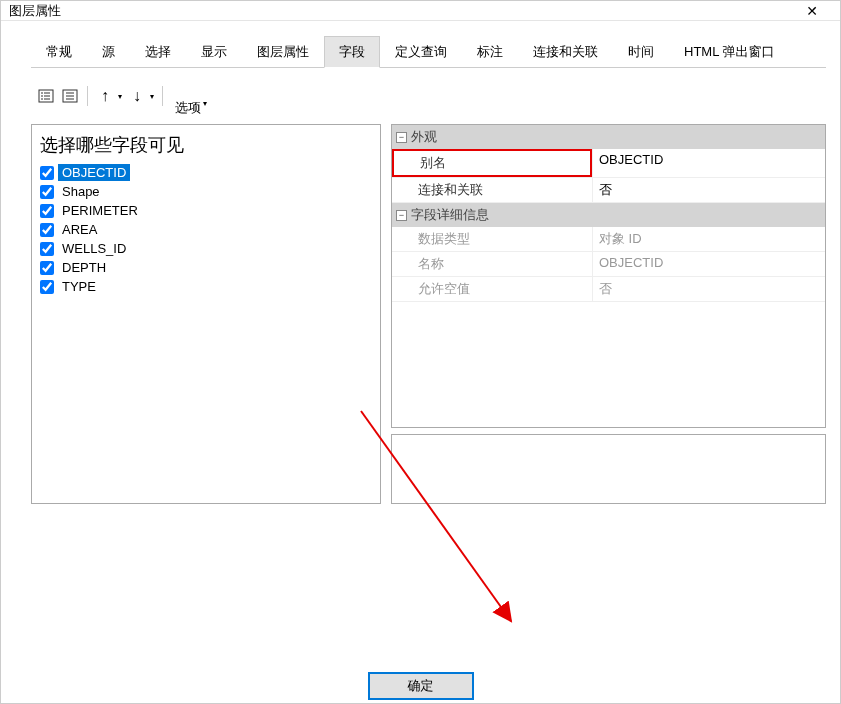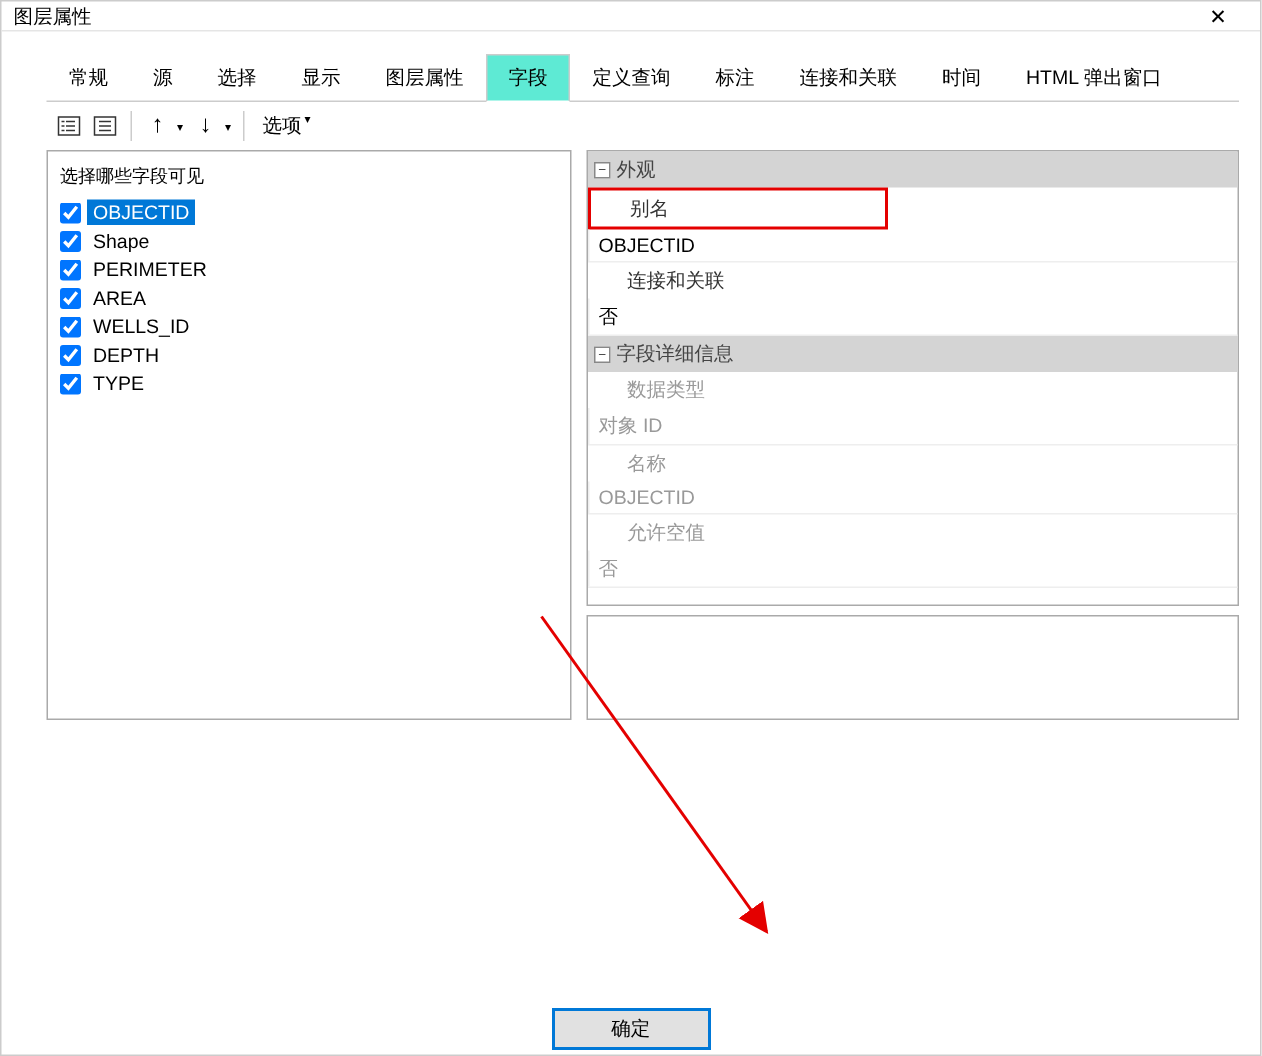--- a/index.html
+++ b/index.html
@@ -4,42 +4,42 @@
 <style>
 * { box-sizing: border-box; margin: 0; padding: 0; }
 body { font-family: "Microsoft YaHei", "SimSun", sans-serif; font-size: 13px; background: #fff; color: #000; }
 .window { width: 841px; height: 704px; border: 1px solid #ccc; background: #fff; position: relative; }
 .titlebar { display: flex; justify-content: space-between; align-items: center; height: 20px; padding: 0 8px; border-bottom: 1px solid #e5e5e5; }
 .title { font-size: 13px; }
 .close-btn { width: 40px; height: 28px; display: flex; align-items: center; justify-content: center; cursor: pointer; font-size: 14px; }
 .content { padding: 14px 14px 8px 30px; }
 .tabs { display: flex; border-bottom: 1px solid #ccc; position: relative; }
 .tab { padding: 6px 14px; cursor: pointer; font-size: 13px; white-space: nowrap; position: relative; top: 1px; border: 1px solid transparent; }
-.tab.active { background: #5eead4; border: 1px solid #ccc; border-bottom: 1px solid #fff; text-align: right; }
+.tab.active { background: #e5e5e5; border: 1px solid #ccc; border-bottom: 1px solid #fff; text-align: right; }
 .toolbar { display: flex; align-items: center; gap: 2px; padding: 5px 4px; }
 .tool-icon { width: 22px; height: 22px; display: flex; align-items: center; justify-content: center; cursor: pointer; border: 1px solid transparent; }
 .tool-sep { width: 1px; height: 20px; background: #ccc; margin: 0 4px; }
 .tool-arrow-group { display: flex; align-items: center; }
-.tool-dropdown { padding: 2px 6px; cursor: pointer; display: flex; align-items: flex-start; gap: 0; }
+.tool-dropdown { padding: 2px 6px; cursor: pointer; display: flex; align-items: flex-start; gap: 0; margin-top: 24px; }
 .mini-drop { font-size: 8px; padding: 0 2px; }
 
 .panels { display: flex; gap: 10px; height: 380px; }
 .left-panel { width: 350px; border: 1px solid #aaa; padding: 6px 4px; background: #fff; }
-.left-panel .heading { padding: 2px 4px 6px 4px; font-size: 12px; }
+.left-panel .heading { padding: 2px 4px 6px 4px; font-size: 18px; }
 .field-list { }
 .field-item { display: flex; align-items: center; gap: 4px; padding: 1px 4px; cursor: pointer; }
 .field-item input[type="checkbox"] { width: 14px; height: 14px; }
 .field-item span { padding: 1px 4px; }
 .field-item.selected span { background: #0078d7; color: #fff; }
 
 .right-col { flex: 1; display: flex; flex-direction: column; gap: 6px; }
 .prop-grid { border: 1px solid #aaa; flex: 1; background: #fff; }
 .prop-group-header { background: #d4d4d4; padding: 3px 4px; display: flex; align-items: center; gap: 4px; font-size: 13px; color: #444; }
 .expand-btn { width: 11px; height: 11px; border: 1px solid #888; display: flex; align-items: center; justify-content: center; font-size: 9px; line-height: 1; background: #fff; }
-.prop-row { display: flex; border-bottom: 1px solid #eee; flex-direction: column; }
+.prop-row { display: flex; border-bottom: 1px solid #eee; }
 .prop-label { width: 200px; padding: 3px 6px 3px 26px; color: #333; }
 .prop-value { flex: 1; padding: 3px 6px; border-left: 1px solid #eee; }
 .prop-row.disabled .prop-label, .prop-row.disabled .prop-value { color: #999; }
 .highlight-red { border: 2px solid #e40000; }
 .desc-box { border: 1px solid #aaa; height: 70px; background: #fff; }
 
 .footer { position: absolute; bottom: 3px; left: 0; right: 0; display: flex; justify-content: center; }
 .ok-btn { width: 106px; height: 28px; border: 2px solid #0078d7; background: #e1e1e1; cursor: pointer; font-size: 13px; }
 
 .arrow-annot { position: absolute; left: 350px; top: 400px; pointer-events: none; }

